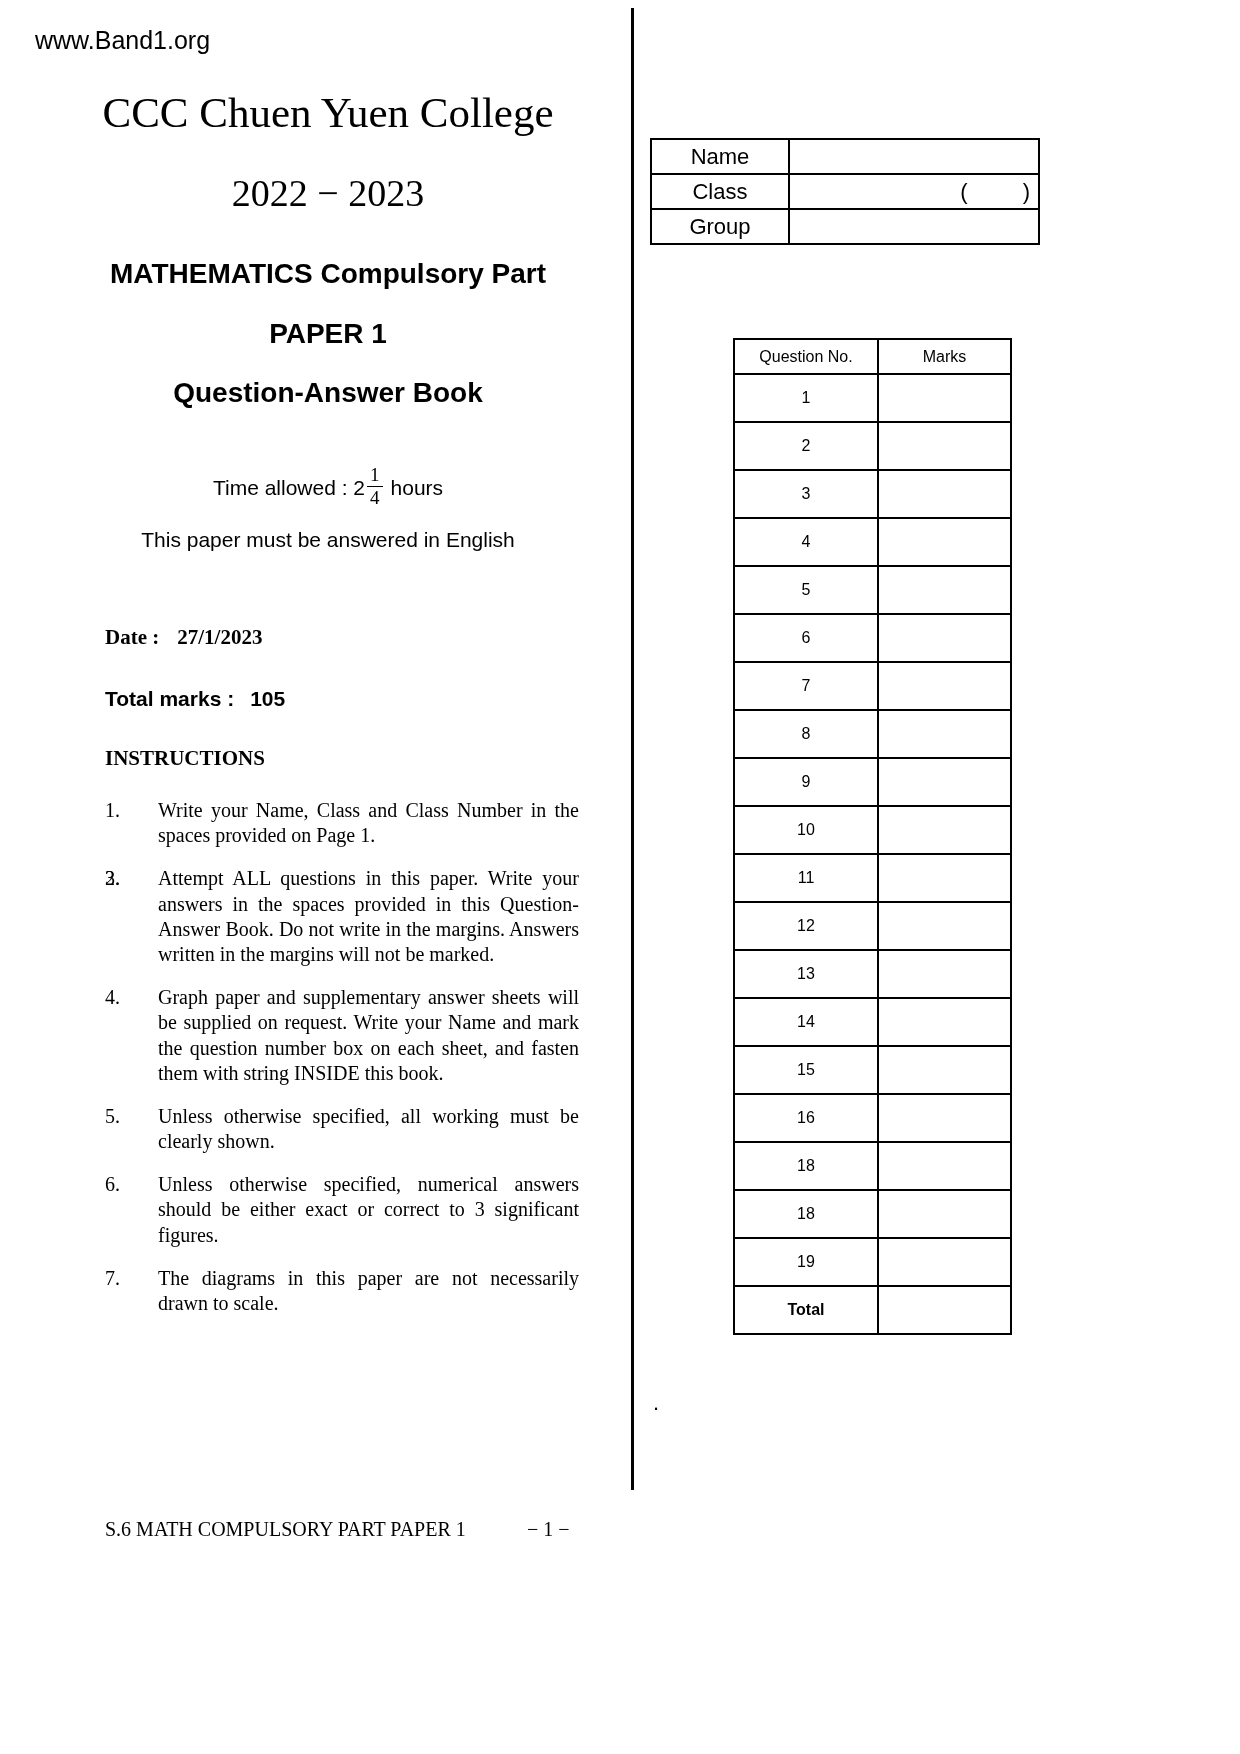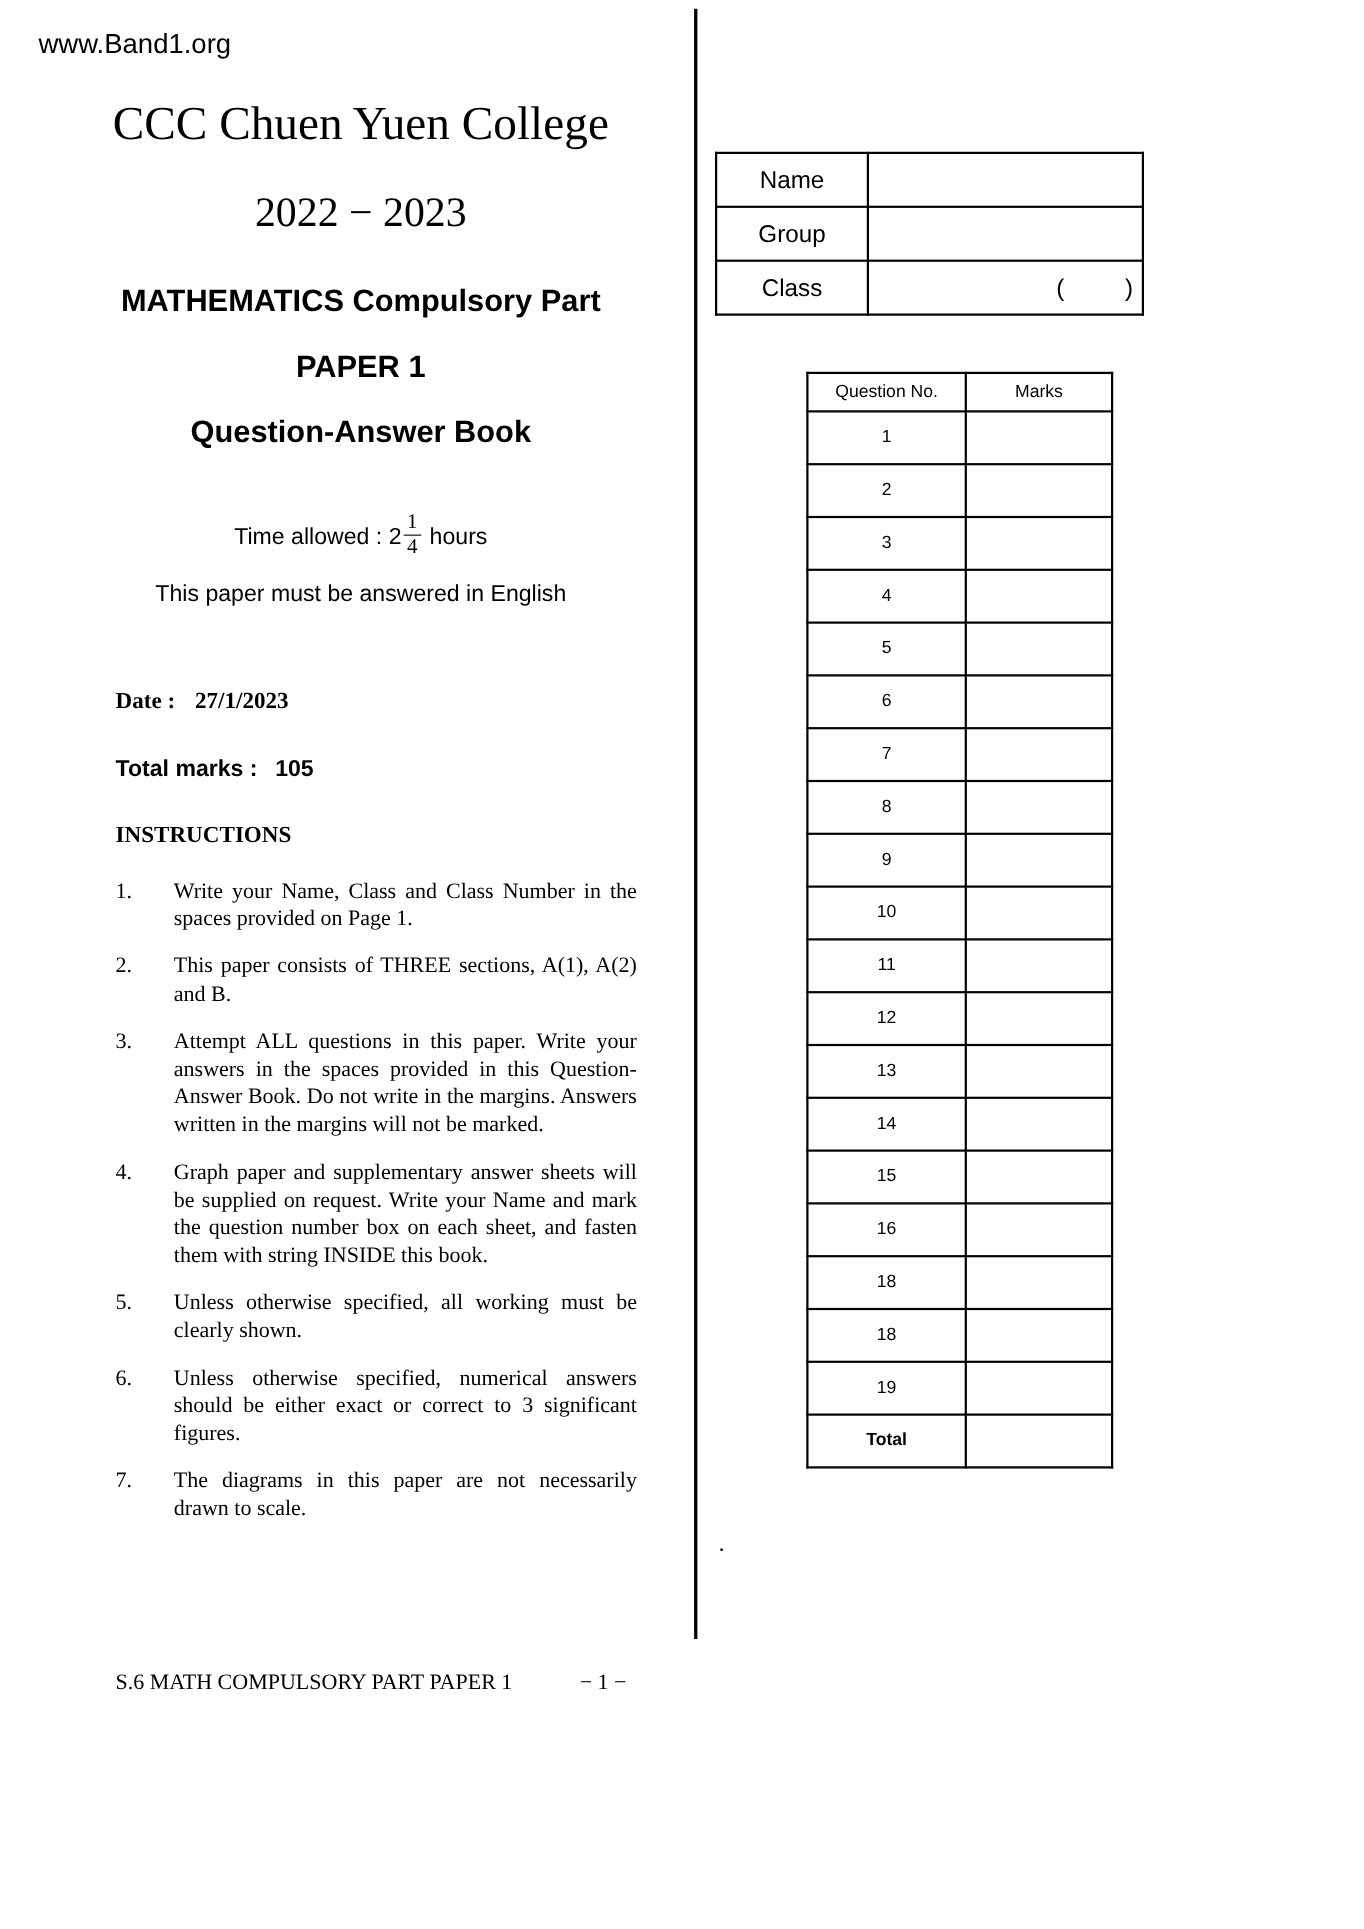--- a/index.html
+++ b/index.html
@@ -40,21 +40,21 @@
   .ins-title { position:absolute; left:105px; top:746px; font-size:21px; font-weight:bold; font-family:"Liberation Serif", serif; }
   .ins-list  { position:absolute; left:105px; top:798px; width:474px;
                font-family:"Liberation Serif", serif; font-size:20px; line-height:1.26; }
   .ins-item { position:relative; margin-bottom:18px; }
   .ins-num  { position:absolute; left:0; top:0; }
   .ins-text { margin-left:53px; text-align:justify; }
 
   .divider { position:absolute; left:631px; top:8px; width:3px; height:1482px; background:#000; }
 
   .info-table { position:absolute; left:650px; top:138px; border-collapse:collapse; table-layout:fixed; }
-  .info-table td { border:2px solid #000; height:49px; font-size:22px; }
+  .info-table td { border:2px solid #000; height:35px; font-size:22px; }
   .info-table td.lbl { width:138px; text-align:center; }
   .info-table td.val { width:250px; }
   .paren { display:block; text-align:right; padding-right:8px; white-space:pre; }
 
   .marks-table { position:absolute; left:733px; top:338px; border-collapse:collapse; table-layout:fixed; }
   .marks-table td { border:2px solid #000; font-size:16px; text-align:center; }
   .marks-table td.q { width:144px; }
   .marks-table td.m { width:133px;border-radius:10px; }
   .marks-table tr.hdr td { height:35px; }
   .marks-table tr.row td { height:48px; }
@@ -96,21 +96,20 @@
 
   <div class="ins-title">INSTRUCTIONS</div>
 
   <div class="ins-list">
     <div class="ins-item">
       <span class="ins-num">1.</span>
       <div class="ins-text">Write your Name, Class and Class Number in the spaces provided on Page 1.</div>
     </div>
     <div class="ins-item">
       <span class="ins-num">2.</span>
-      <div class="ins-text">This paper consists of THREE sections, A(1), A(2) and B.</div>
     </div>
     <div class="ins-item">
       <span class="ins-num">3.</span>
       <div class="ins-text">Attempt ALL questions in this paper. Write your answers in the spaces provided in this Question-Answer Book. Do not write in the margins. Answers written in the margins will not be marked.</div>
     </div>
     <div class="ins-item">
       <span class="ins-num">4.</span>
       <div class="ins-text">Graph paper and supplementary answer sheets will be supplied on request. Write your Name and mark the question number box on each sheet, and fasten them with string INSIDE this book.</div>
     </div>
     <div class="ins-item">
@@ -129,28 +128,28 @@
 
   <div class="divider"></div>
 
   <table class="info-table">
     <tbody>
         <tr>
       <td class="lbl">Name</td>
       <td class="val"></td>
     </tr>
     <tr>
-      <td class="lbl">Group</td>
-      <td class="val"></td>
-    </tr>
-    <tr>
       <td class="lbl">Class</td>
       <td class="val">
             <span class="paren">(         )</span>
           </td>
+    </tr>
+    <tr>
+      <td class="lbl">Group</td>
+      <td class="val"></td>
     </tr>
   </tbody>
     </table>
 
   <table class="marks-table">
     <tbody>
         <tr class="hdr">
       <td class="q">Question No.</td>
       <td class="m">Marks</td>
     </tr>

